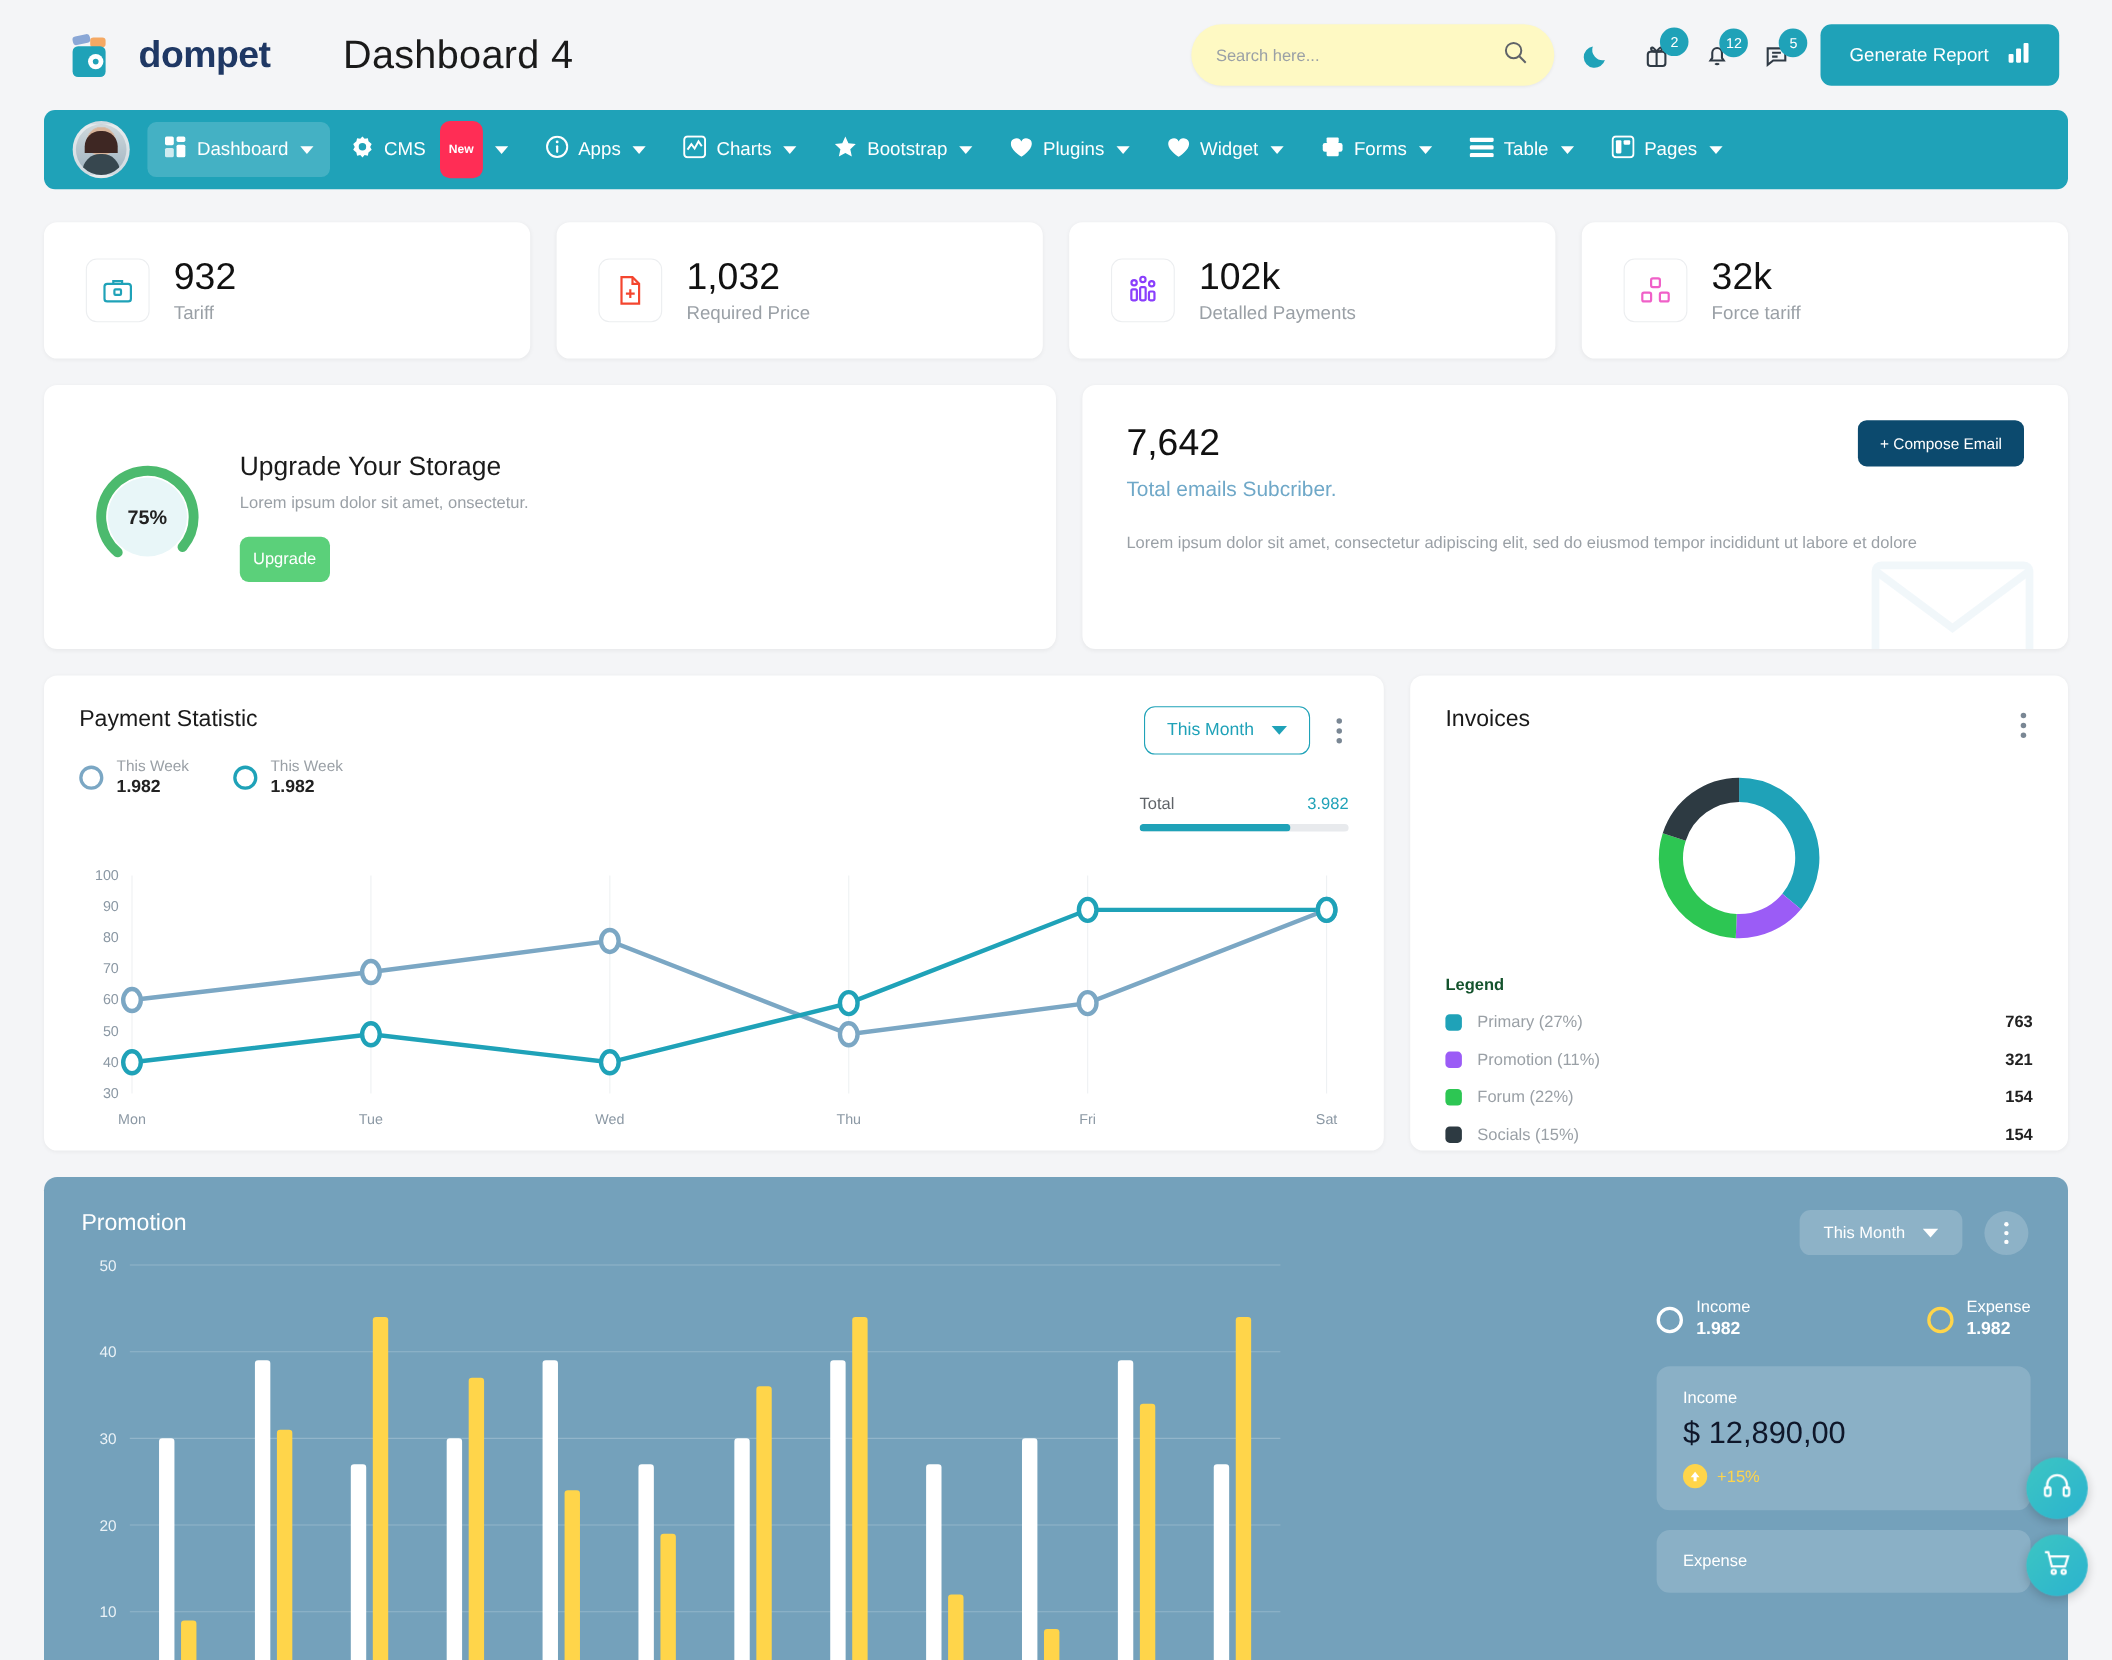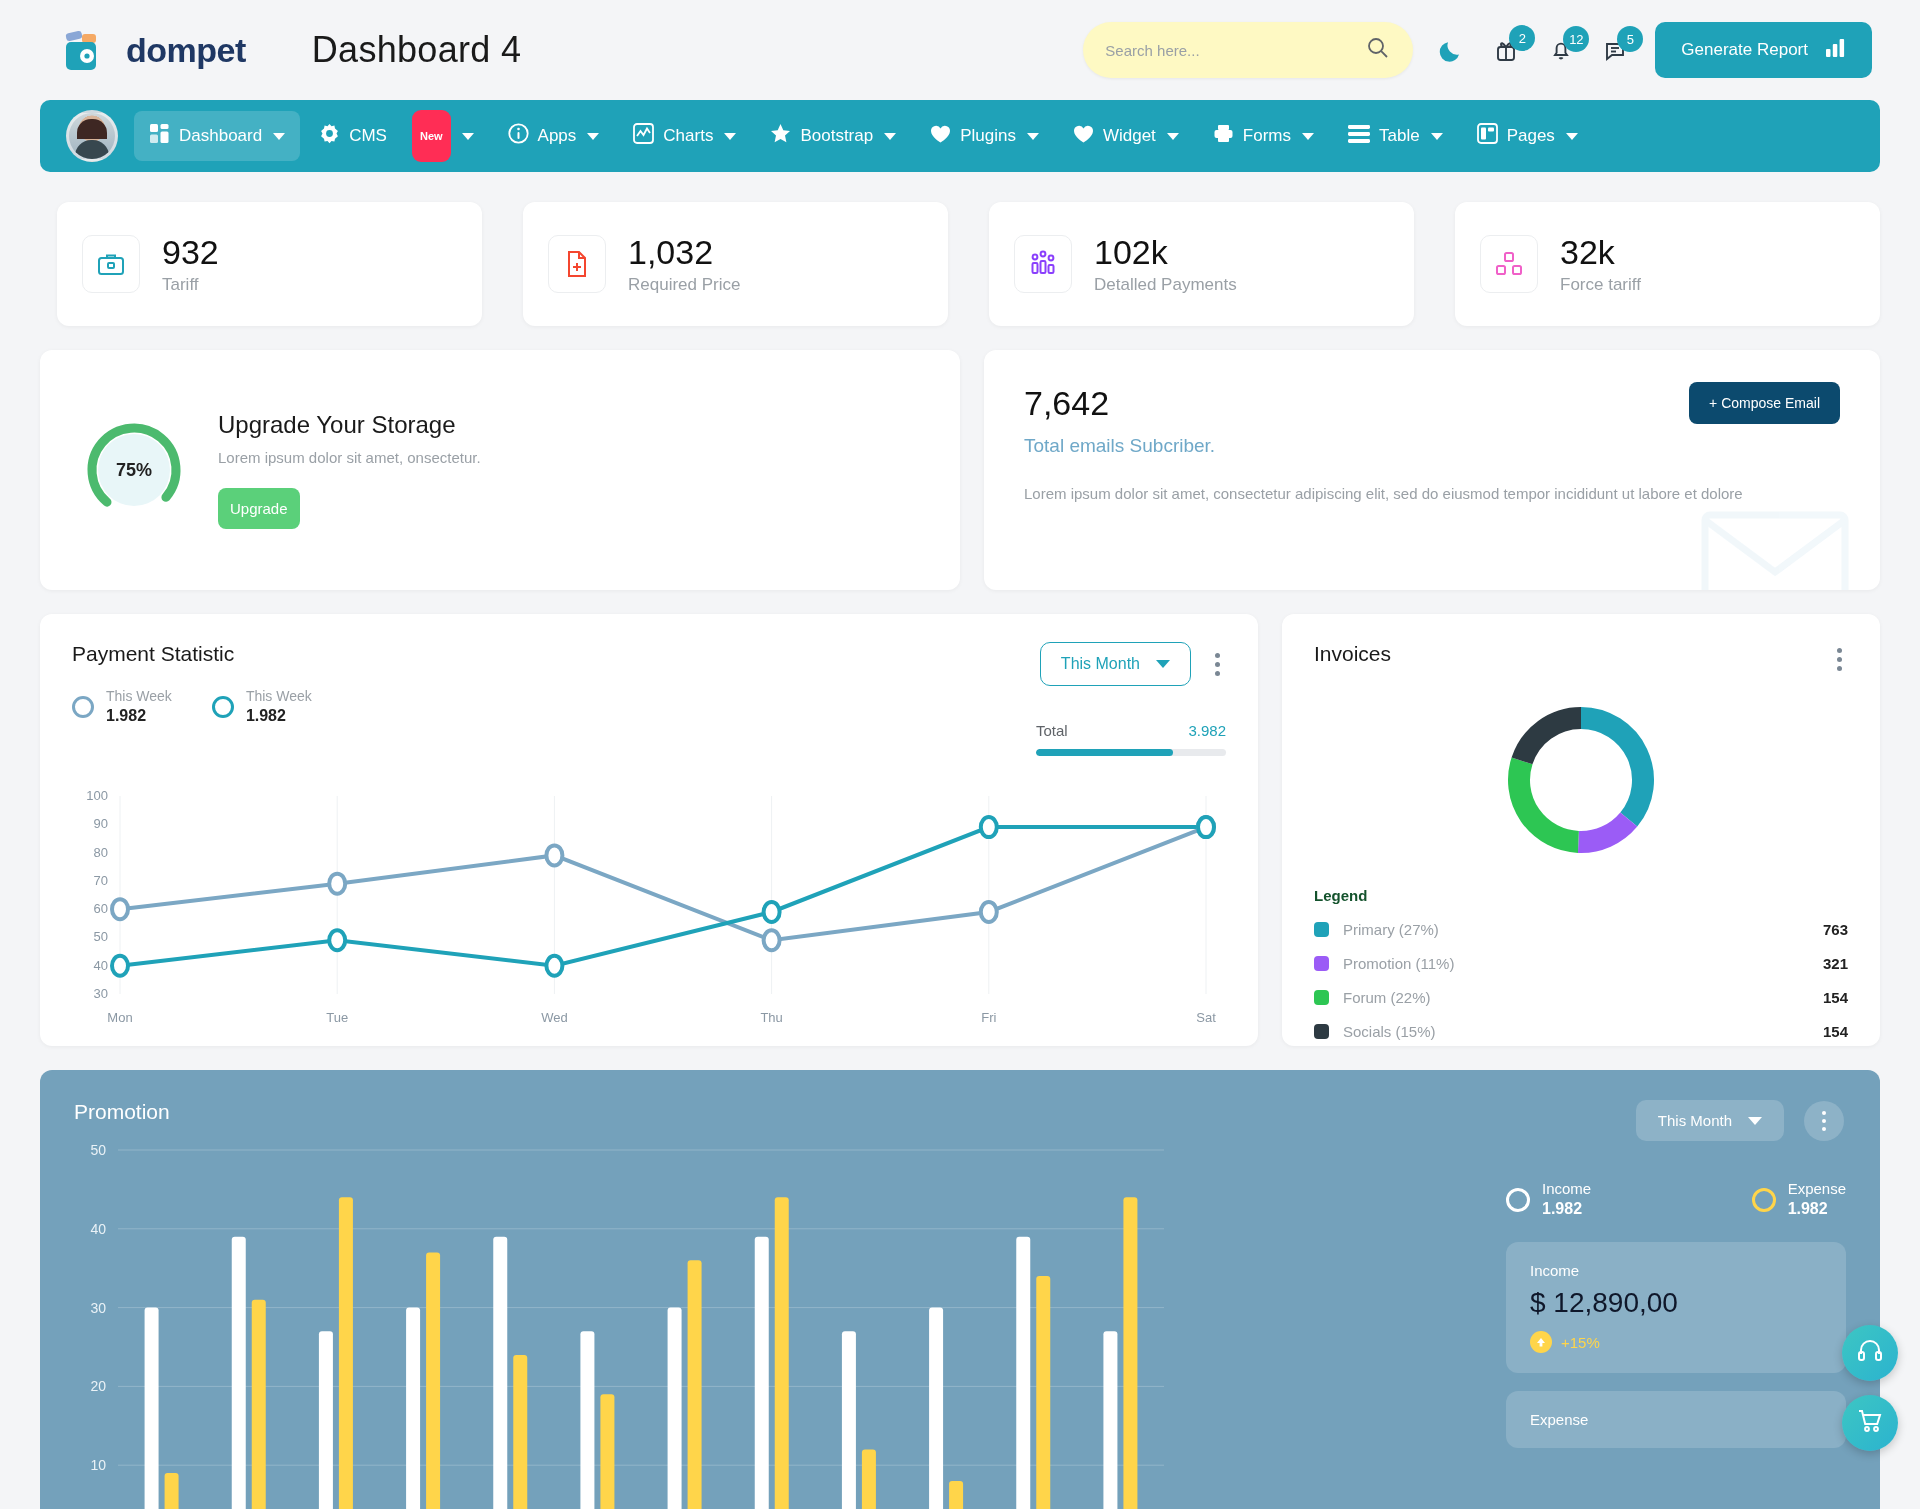--- a/index.html
+++ b/index.html
@@ -74,30 +74,30 @@
   }
   .nav-item {
     display: flex; align-items: center; gap: 9px; padding: 12px 15px;
     color: #fff; font-size: 17px; cursor: pointer; border-radius: 8px;
     white-space: nowrap;
   }
   .nav-item.active { background: rgba(255,255,255,.17); }
   .caret { width:0;height:0;border-left:6px solid transparent;border-right:6px solid transparent;border-top:7px solid #fff; margin-left:2px; }
   .new-pill {
     background:#ff2d55; color:#fff; font-size:11px; font-weight:700;
-    border-radius:9px; padding:20px 8px; margin-left:16px;
+    border-radius:9px; padding:20px 8px; margin-left:4px;
   }
 
   
   .content { padding: 30px 40px 0 40px; }
   .row { display: flex; gap: 24px; }
   .card { background:#fff; border-radius: 12px; box-shadow: 0 1px 4px rgba(0,0,0,.05); }
 
   
-  .stat-card { flex:1; height: 124px; display:flex; align-items:center; padding: 0 25px; gap: 22px; margin-left: 17px; }
+  .stat-card { flex:1; height: 124px; display:flex; align-items:center; padding: 0 38px; gap: 22px; }
   .stat-icon {
     width: 58px; height: 58px; border:1px solid #eceef0; border-radius:10px;
     display:flex; align-items:center; justify-content:center; flex:none;
   }
   .stat-val { font-size: 34px; color:#111; font-weight:400; line-height:1.15; }
   .stat-lbl { font-size: 17px; color:#9aa0a6; margin-top: 2px; }
 
   
   .storage-card { width: 920px; height: 240px; display:flex; align-items:center; padding: 0 44px; gap: 34px; }
   .ring { width: 100px; height: 100px; position: relative; flex:none; }

